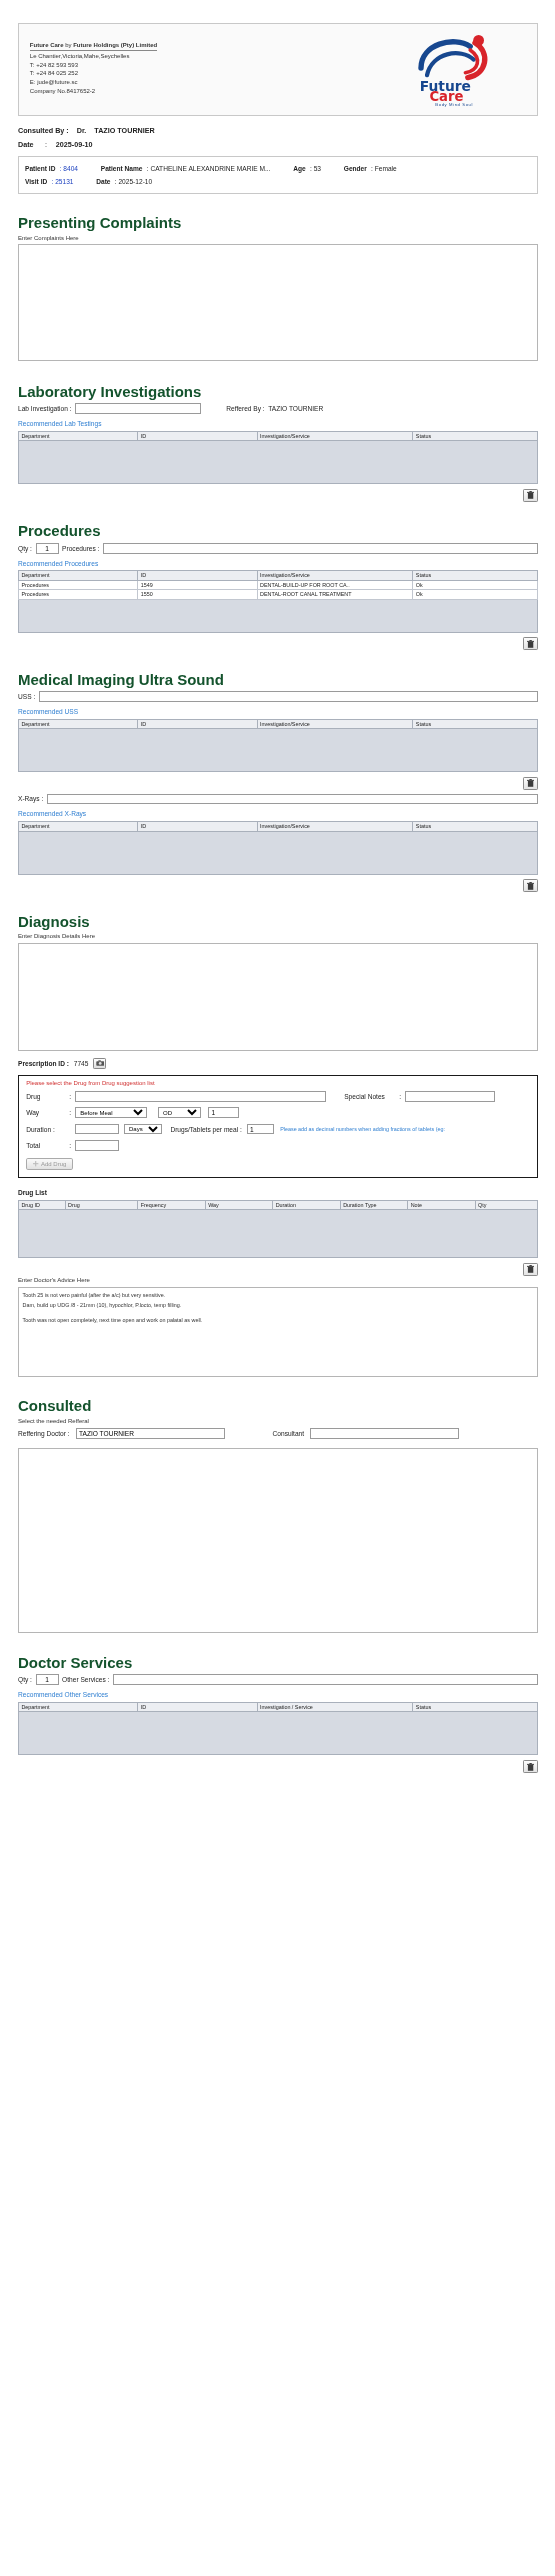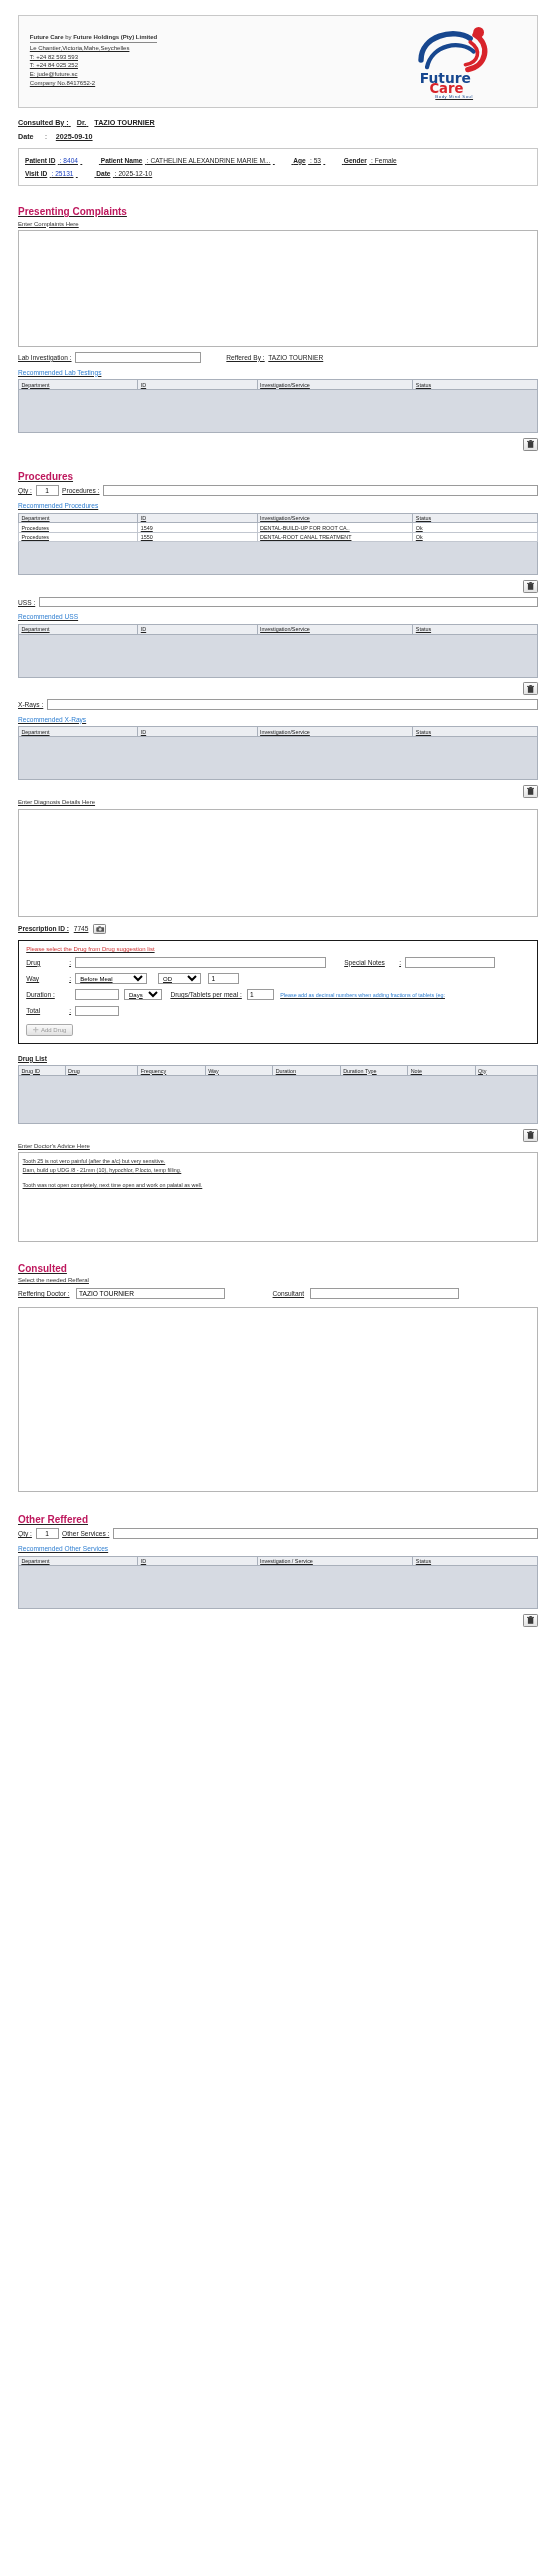--- a/index.html
+++ b/index.html
@@ -4,21 +4,21 @@
 <style>
   * { box-sizing: border-box; }
   html, body { margin:0; padding:0; }
   body {
     width: 556px;
     background: #ffffff;
     font-family: "Liberation Sans", sans-serif;
     font-size: 6.6px;
     color: #222;
   }
-  .page { width: 556px; padding: 4px 18px 18px 18px; text-decoration: underline; }
+  .page { width: 556px; padding: 12px 18px 18px 18px; }
 
   
   .header {
     border: 0.6px solid #c8c8c8;
     background: #fafafa;
     margin: 10.8px 0 0 0;
     padding: 8.4px 10.8px;
     display: flex;
     align-items: flex-start;
     justify-content: space-between;
@@ -47,22 +47,22 @@
     line-height: 2;
   }
   .patient-bar .k { font-weight: bold; }
   .patient-bar .v { color: #1a3fbf; }
   .patient-bar .plain { color:#222; }
   .patient-bar span { margin-right: 2.4px; }
   .pb-gap { display:inline-block; width: 14.3px; }
 
   
   h2.sec {
-    color: #be185d;
-    font-size: 10px;
+    color: #14532d;
+    font-size: 15px;
     font-weight: bold;
     margin: 20.3px 0 3.6px 0;
     font-family: "Liberation Sans", sans-serif;
   }
   .sub-hint { font-size: 6px; color: #333; margin: 1.2px 0 3.6px 0; }
   .reco-link { color: #2f7fd1; font-size: 6.6px; margin: 6px 0 3.6px 0; }
 
   
   .txt {
     border: 0.6px solid #9a9a9a;
@@ -227,20 +227,21 @@
       <span class="plain">: 2025-12-10</span>
     </div>
   </div>
 
   
   <h2 class="sec">Presenting Complaints</h2>
   <div class="sub-hint">Enter Complaints Here</div>
   <textarea class="bigbox" rows="10" style="height: 117px;"></textarea>
 
   
+  <h2 class="sec">Laboratory  Investigations</h2>
   <div class="row">
     <span class="label">Lab Investigation :</span>
     <input class="txt" style="width: 126px;">
     <span style="display:inline-block;width:18px;"></span>
     <span class="label">Reffered By  :</span>
     <span class="label">TAZIO TOURNIER</span>
   </div>
   <div class="reco-link">Recommended Lab Testings</div>
   <table class="grid">
     <thead>
@@ -301,20 +302,21 @@
     <div class="trash-btn">
       <svg width="7.2" height="8.4" viewBox="0 0 12 14">
         <rect x="1.5" y="3" width="9" height="10" fill="#3b3b3b"></rect>
           <rect x="0" y="1.5" width="12" height="1.6" fill="#3b3b3b"></rect>
           <rect x="4" y="0" width="4" height="1.6" fill="#3b3b3b"></rect>
       </svg>
     </div>
   </div>
 
   
+  <h2 class="sec">Medical Imaging Ultra Sound</h2>
   <div class="row">
     <span class="label">USS :</span>
     <input class="txt" style="flex: 1 1 0%;">
   </div>
   <div class="reco-link">Recommended USS</div>
   <table class="grid">
     <thead>
         <tr>
       <th style="width:23%">Department</th>
       <th style="width:23%">ID</th>
@@ -355,20 +357,21 @@
     <div class="trash-btn">
       <svg width="7.2" height="8.4" viewBox="0 0 12 14">
         <rect x="1.5" y="3" width="9" height="10" fill="#3b3b3b"></rect>
           <rect x="0" y="1.5" width="12" height="1.6" fill="#3b3b3b"></rect>
           <rect x="4" y="0" width="4" height="1.6" fill="#3b3b3b"></rect>
       </svg>
     </div>
   </div>
 
   
+  <h2 class="sec">Diagnosis</h2>
   <div class="sub-hint">Enter Diagnosis Details Here</div>
   <textarea class="bigbox" style="height: 108px;"></textarea>
 
   
   <div class="presc-row">
     <span class="label">Prescription ID :</span>
     <span>7745</span>
     <span class="cam-btn">
       <svg width="8.4" height="6" viewBox="0 0 14 10">
         <rect x="0.5" y="2" width="13" height="7.5" rx="1.2" fill="#555"></rect>
@@ -475,21 +478,21 @@
   <div class="ref-row">
     <span class="label">Reffering Doctor :</span>
     <input class="txt" style="width: 149px;" value="TAZIO TOURNIER">
     <span style="display:inline-block;width:36px;"></span>
     <span class="label">Consultant</span>
     <input class="txt" style="width: 149px;">
   </div>
   <textarea class="bigbox" style="height: 185px; margin-top: 3.6px;"></textarea>
 
   
-  <h2 class="sec">Other Reffered</h2>
+  <h2 class="sec">Doctor Services</h2>
   <div class="row">
     <span class="label">Qty :</span>
     <input class="txt" style="width: 23px; text-align: center;" value="1">
     <span class="label">Other Services :</span>
     <input class="txt" style="flex: 1 1 0%;">
   </div>
   <div class="reco-link">Recommended Other Services</div>
   <table class="grid">
     <thead>
         <tr>

